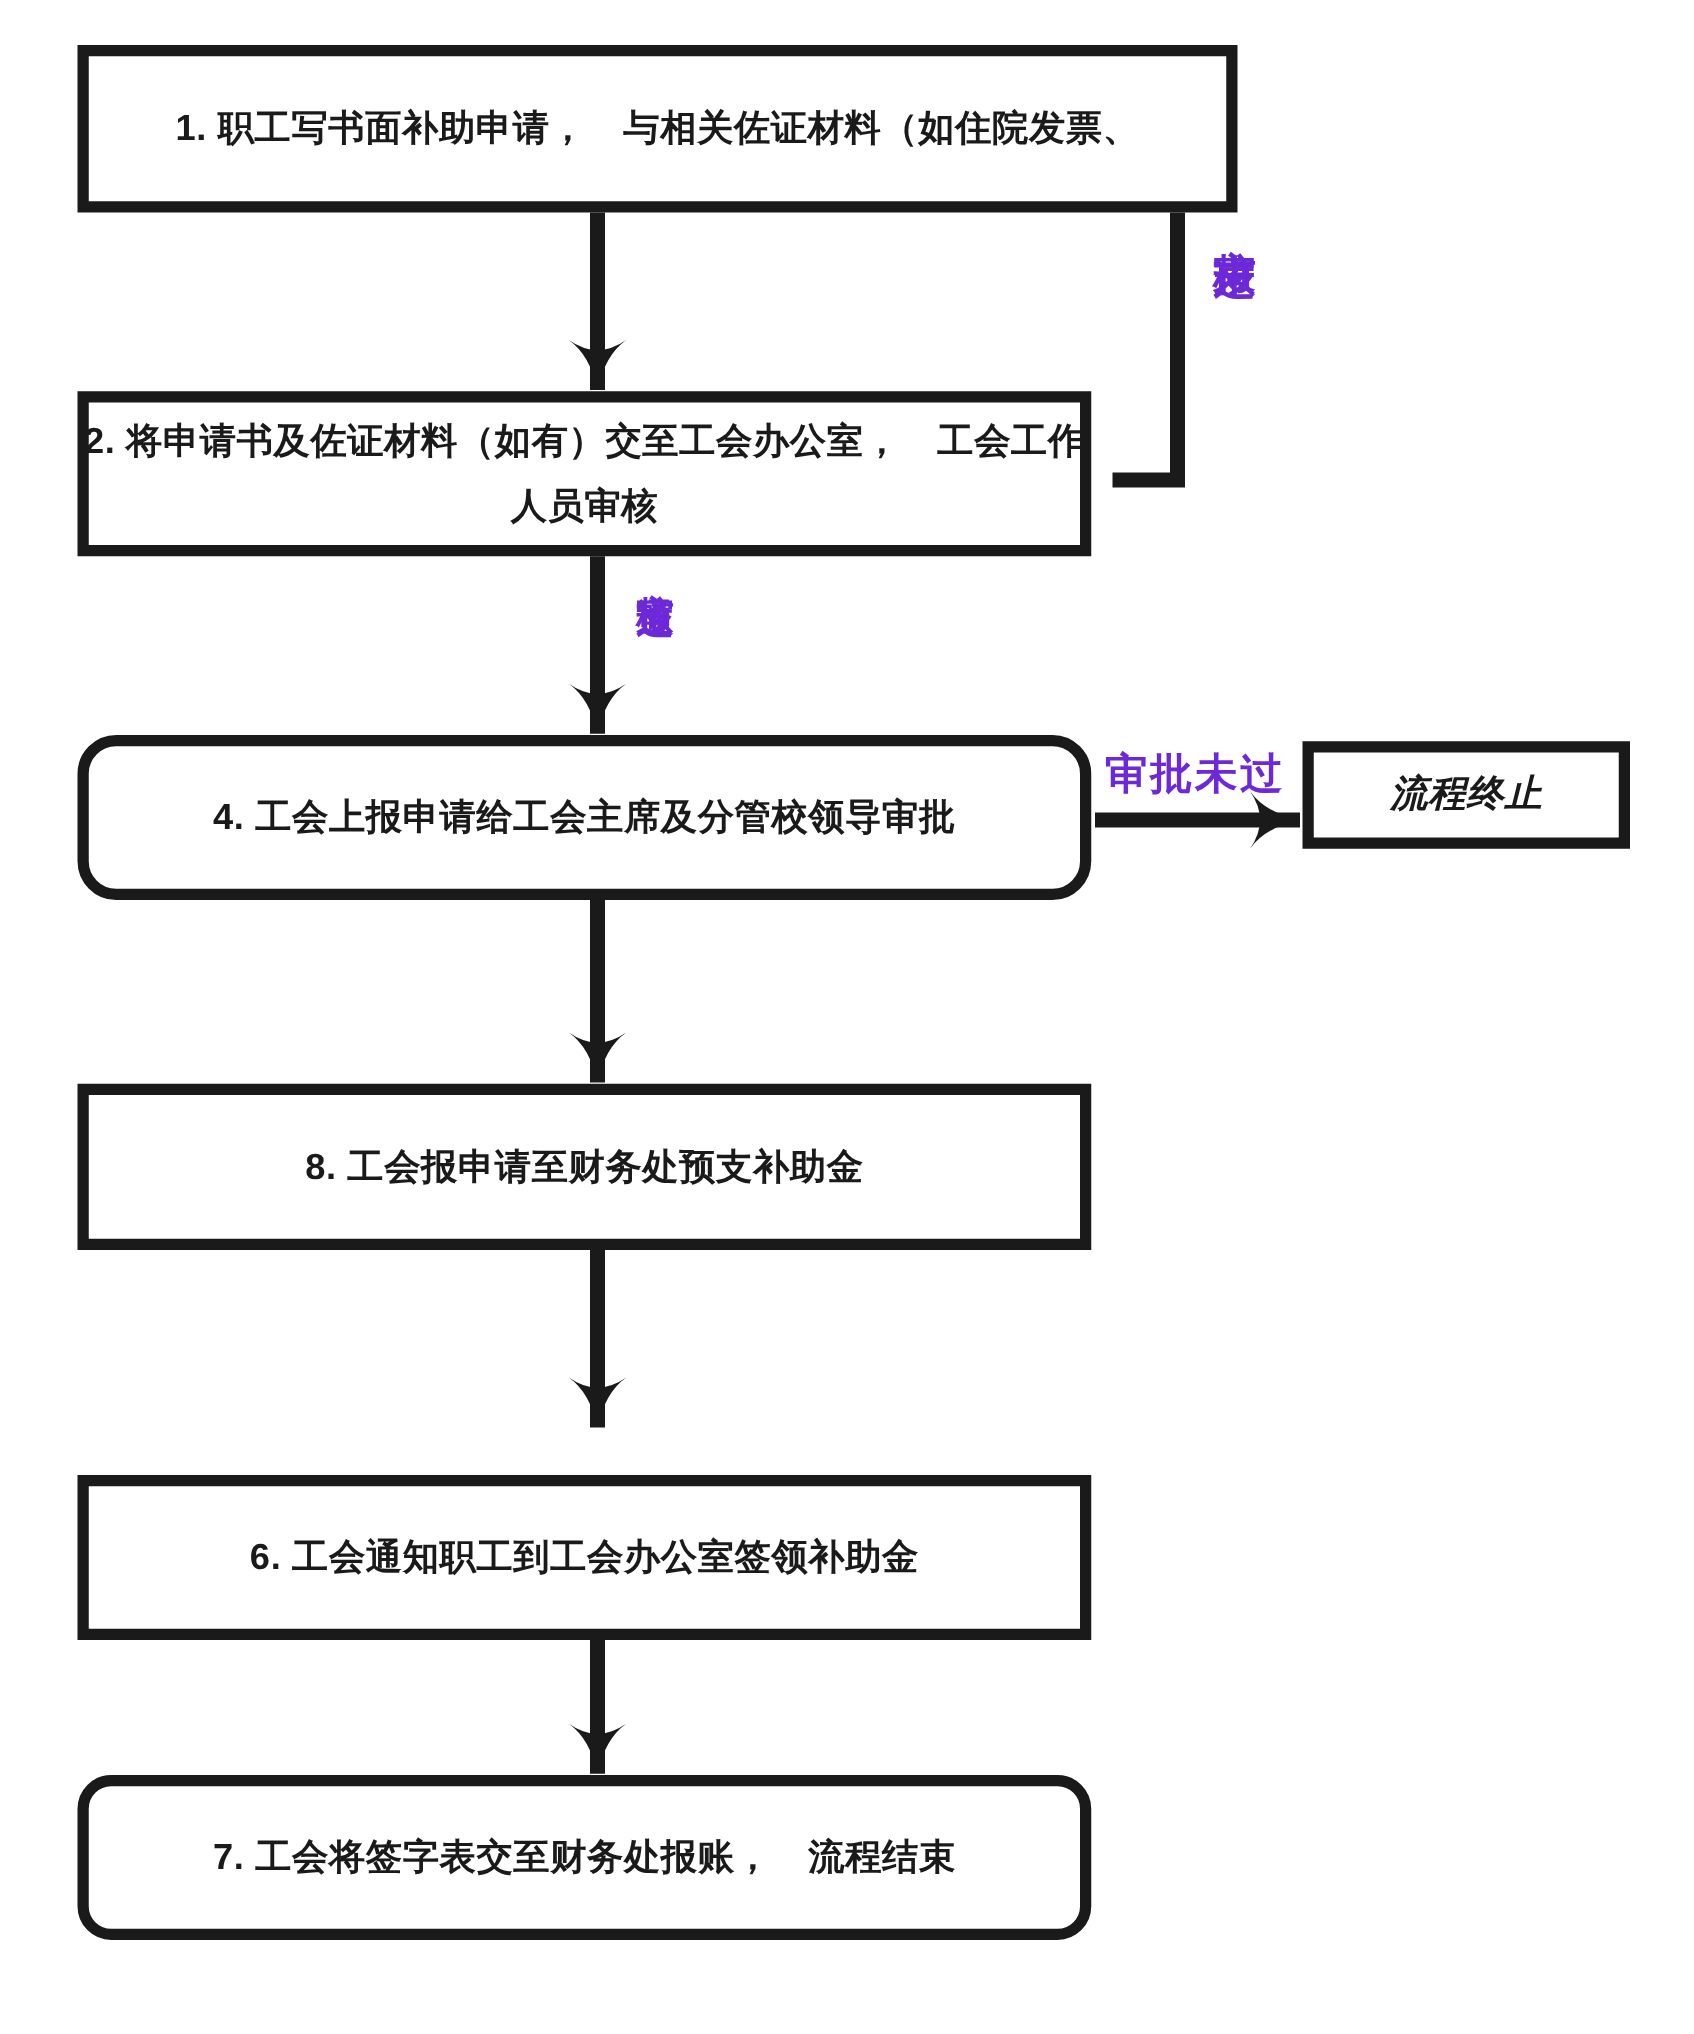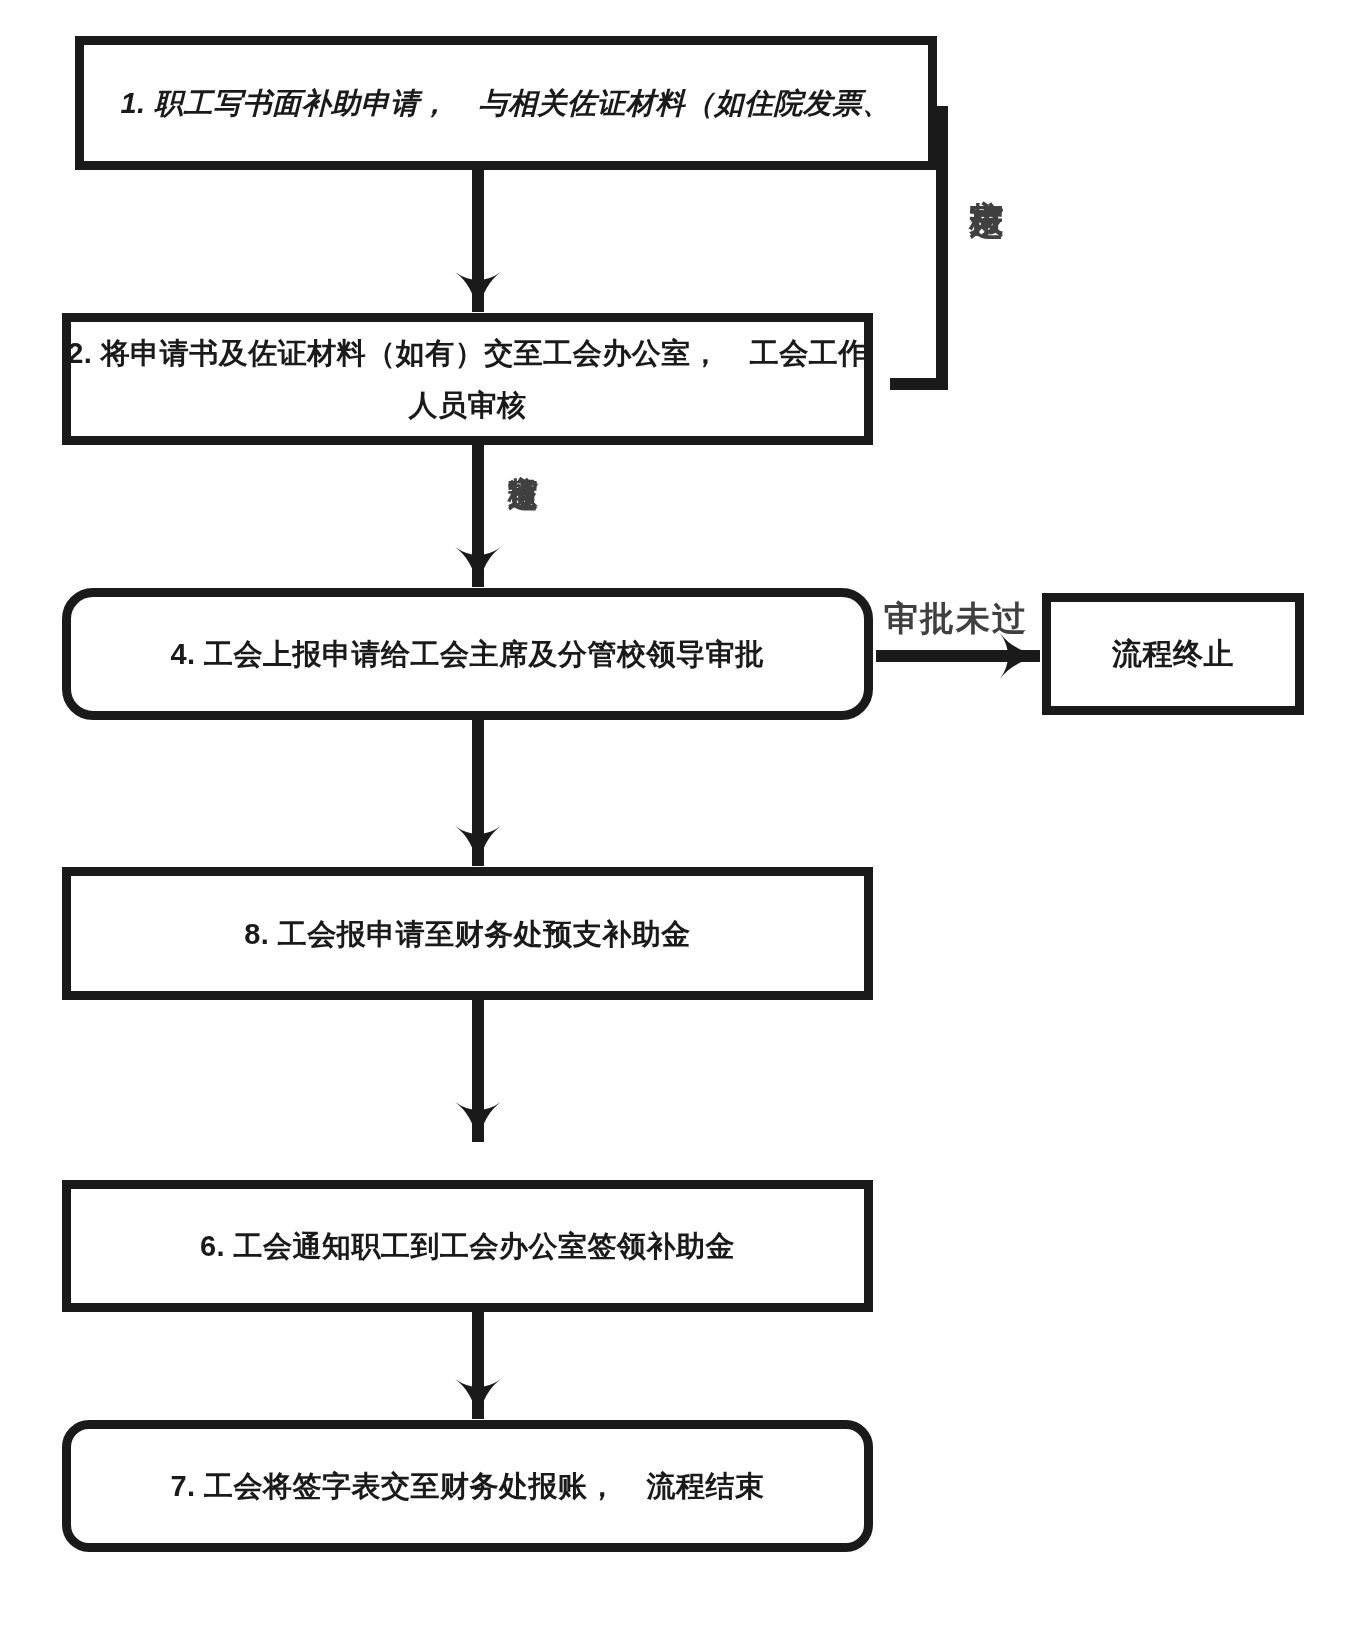--- a/index.html
+++ b/index.html
@@ -45,21 +45,21 @@
     line-height: 52px;
     letter-spacing: 0.5px;
   }
   .node .nline {
     white-space: nowrap;
   }
   .edge-label {
     position: absolute;
     z-index: 3;
     font-weight: bold;
-    color: #404040;
+    color: #6d28d9;
     white-space: nowrap;
   }
   .vlabel {
     writing-mode: vertical-rl;
     text-orientation: upright;
   }
   .lbl-review-pass {
     left: 502px;
     top: 450px;
     font-size: 30px;
@@ -71,27 +71,27 @@
     font-size: 34px;
     letter-spacing: 2px;
   }
   .lbl-approve-fail {
     left: 884px;
     top: 596px;
     font-size: 34px;
     letter-spacing: 2px;
   }
   
-  .n-step1 { left: 75px;   top: 36px;   width: 862px; height: 134px; font-style: italic; }
+  .n-step1 { left: 62px;   top: 36px;   width: 928px; height: 134px; }
   .n-step2 { left: 62px;   top: 313px;  width: 811px; height: 132px; }
   .n-step4 { left: 62px;   top: 588px;  width: 811px; height: 132px; border-radius: 31px; }
   .n-step5 { left: 62px;   top: 867px;  width: 811px; height: 133px; }
   .n-step6 { left: 62px;   top: 1143px; width: 811px; height: 132px; margin-top: 37px; }
   .n-step7 { left: 62px;   top: 1420px; width: 811px; height: 132px; border-radius: 27px; }
-  .n-term  { left: 1042px; top: 593px;  width: 262px; height: 122px; font-size: 30px; }
+  .n-term  { left: 1042px; top: 593px;  width: 262px; height: 86px; font-size: 30px; font-style: italic; }
 </style>
 </head>
 <body>
 
 <div class="stage">
 
   <svg class="connectors" width="1355" height="1627" viewBox="0 0 1355 1627">
     <defs>
       <marker id="arrowhead" markerUnits="userSpaceOnUse" markerWidth="54" markerHeight="54" refX="42" refY="26" orient="auto" overflow="visible">
         <path d="M42 26 Q14 32 2 49 Q18 26 2 3 Q14 20 42 26 Z" fill="#1a1a1a"></path>

